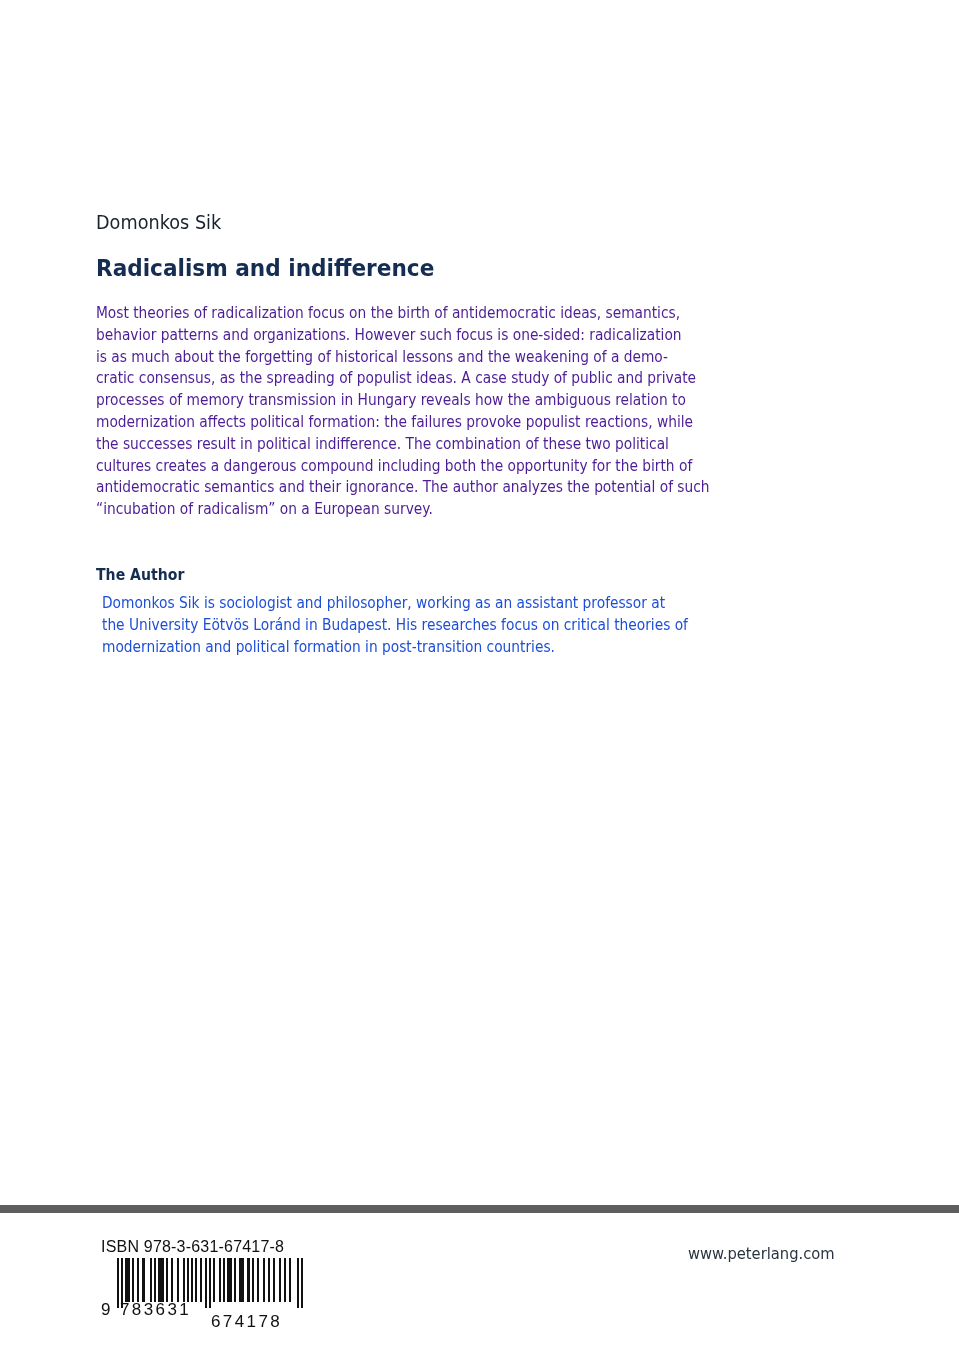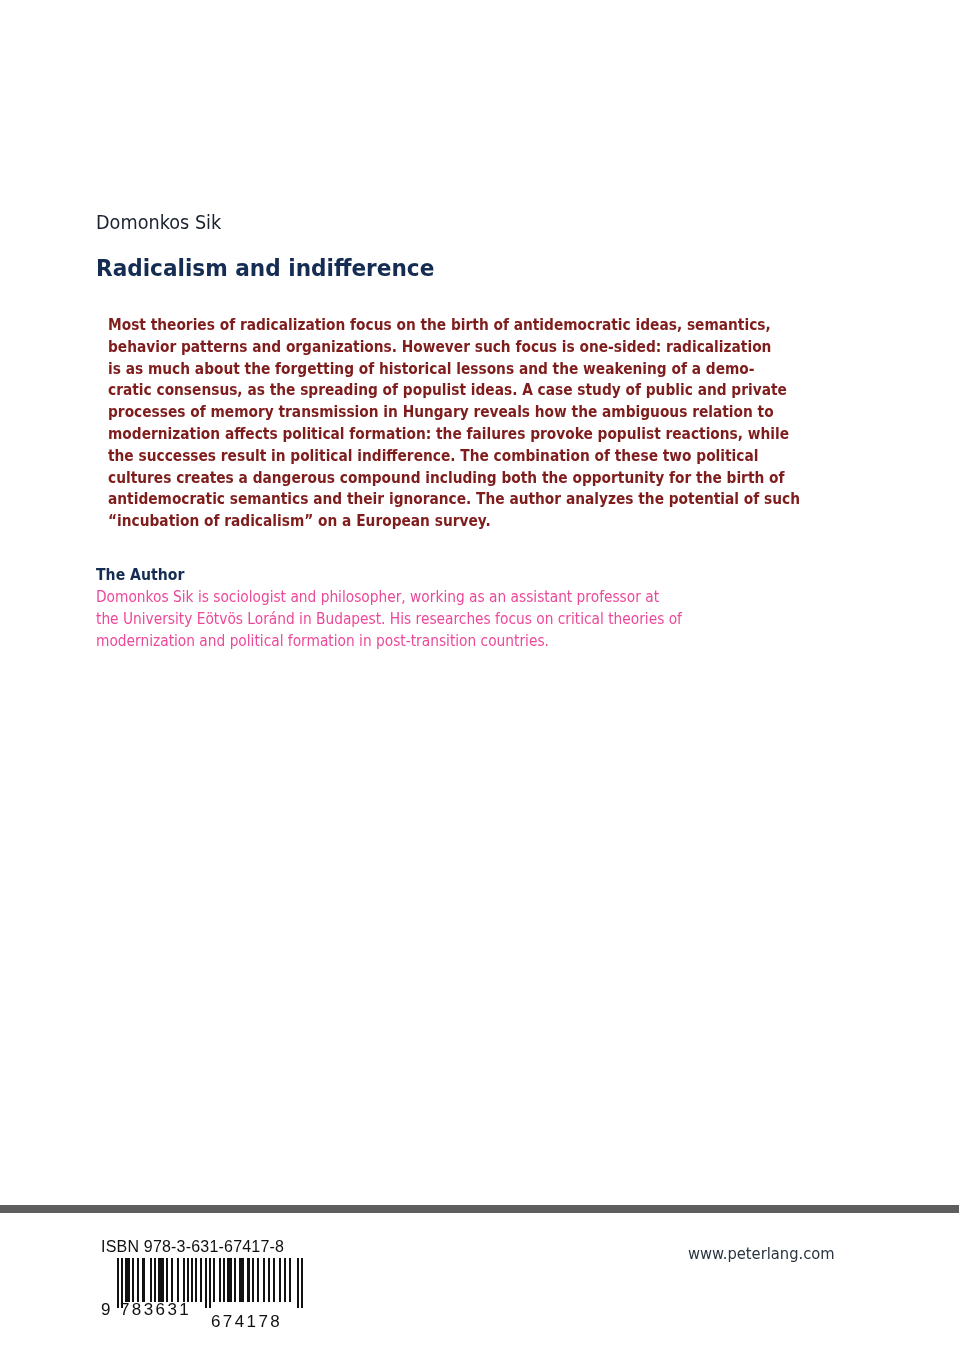--- a/index.html
+++ b/index.html
@@ -35,25 +35,24 @@
       color: #152d52;
       margin: 0;
       transform: scaleX(0.92);
       transform-origin: left top;
     }
     .blurb {
       position: absolute;
       left: 96px;
       top: 302px;
       width: 720px;
-      margin: 12px;
+      margin: 0;
       font-size: 16px;
       line-height: 21.8px;
-      color: #7f1d1d;
-      font-weight: bold;
+      color: #4c1d95;
     }
     .blurb .line {
       display: block;
       white-space: nowrap;
       transform: scaleX(0.86);
       transform-origin: left top;
     }
     .author-heading {
       position: absolute;
       left: 96px;
@@ -63,24 +62,24 @@
       color: #152d52;
       margin: 0;
       transform: scaleX(0.88);
       transform-origin: left top;
     }
     .author-bio {
       position: absolute;
       left: 96px;
       top: 586px;
       width: 720px;
-      margin: 0;
+      margin: 6px;
       font-size: 16px;
       line-height: 21.8px;
-      color: #ec4899;
+      color: #1d4ed8;
     }
     .author-bio .line {
       display: block;
       white-space: nowrap;
       transform: scaleX(0.86);
       transform-origin: left top;
     }
     .footer-bar {
       position: absolute;
       left: 0;

